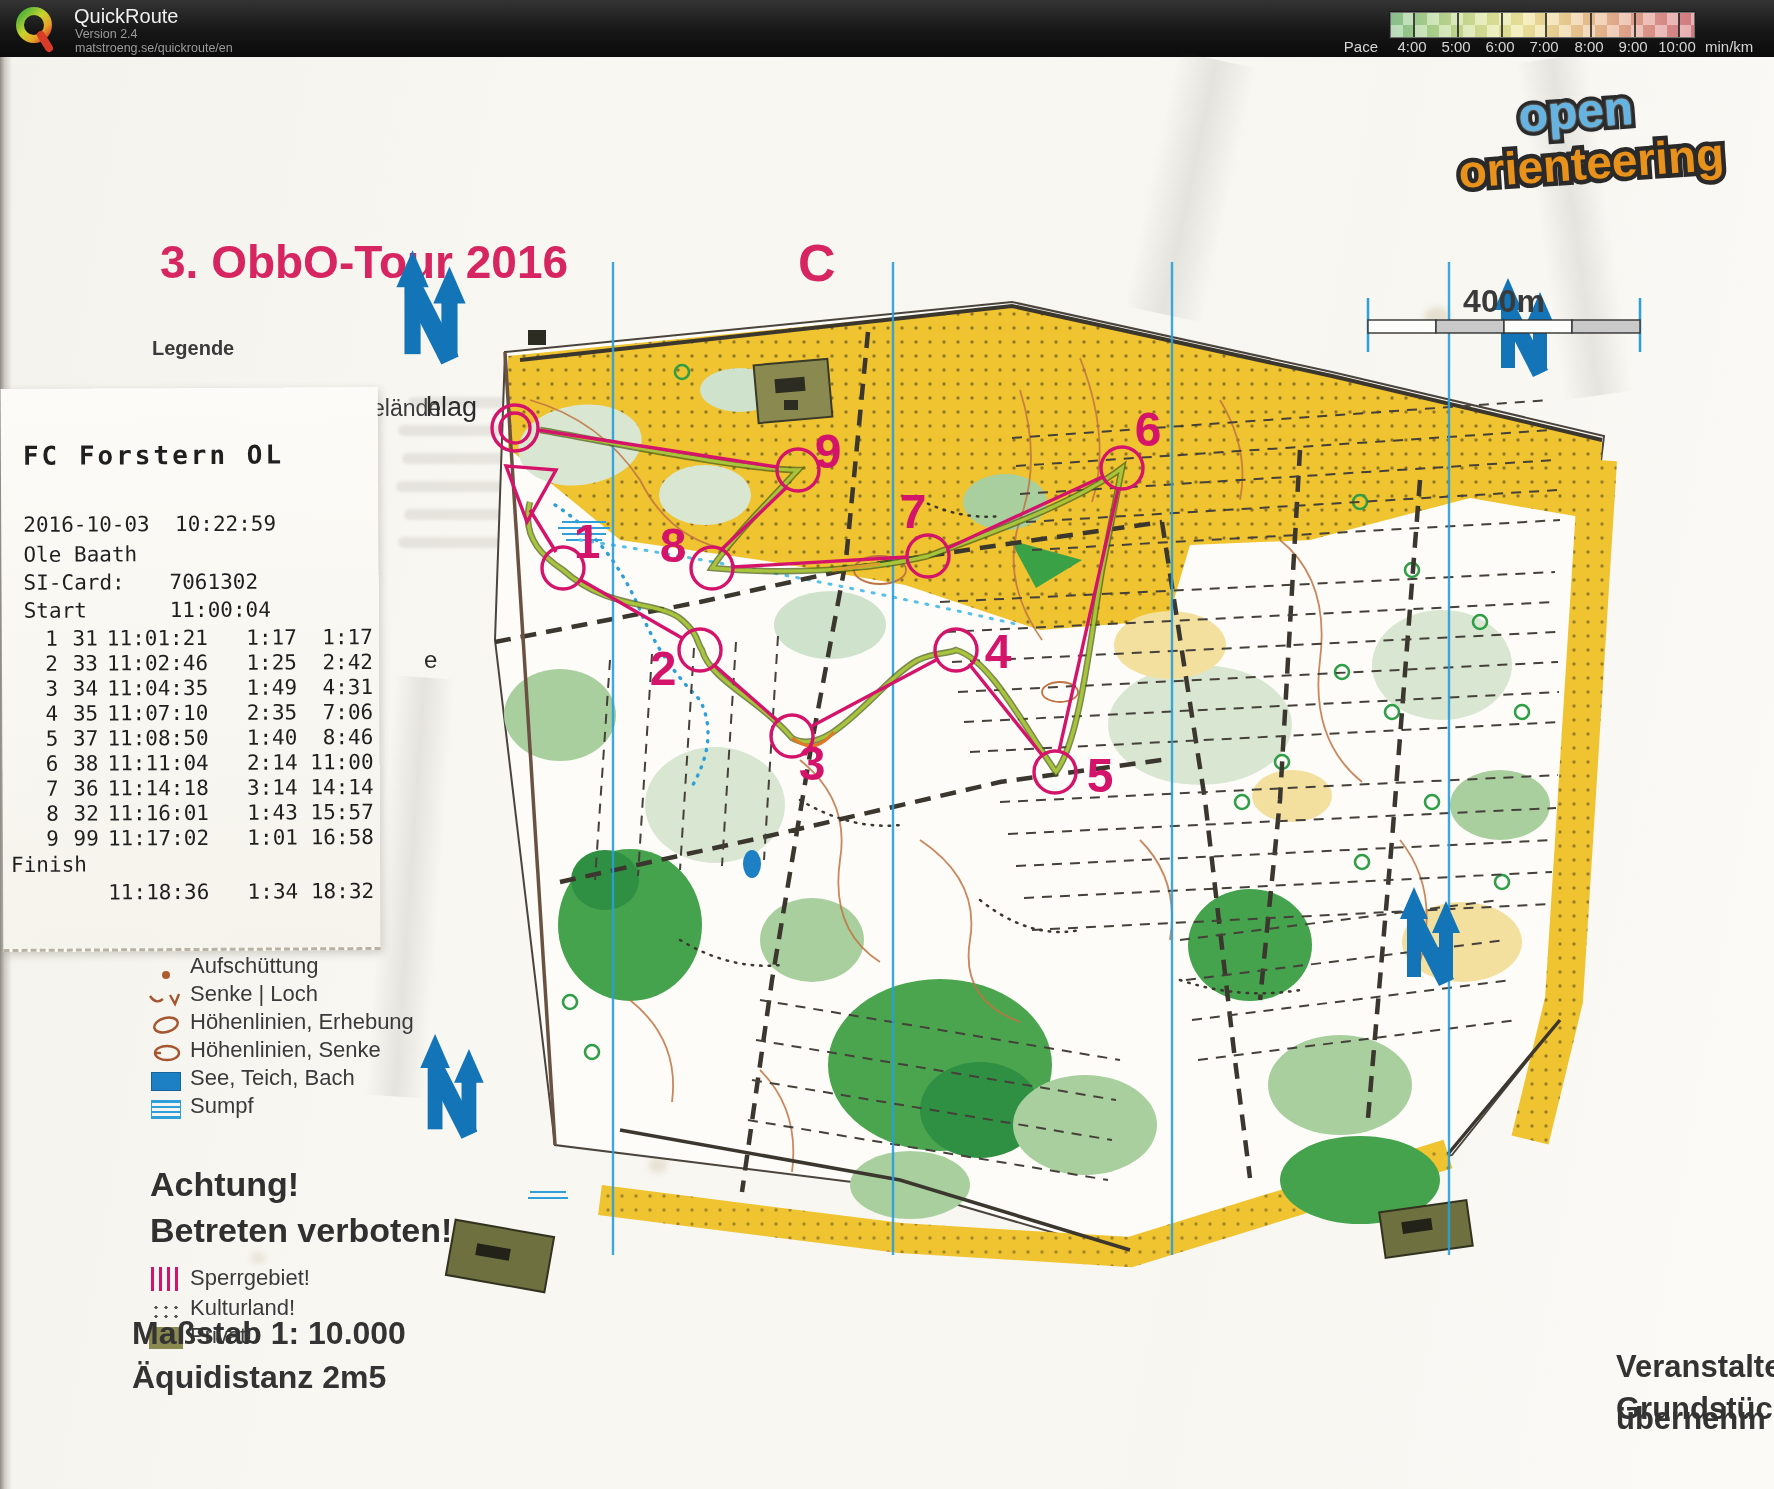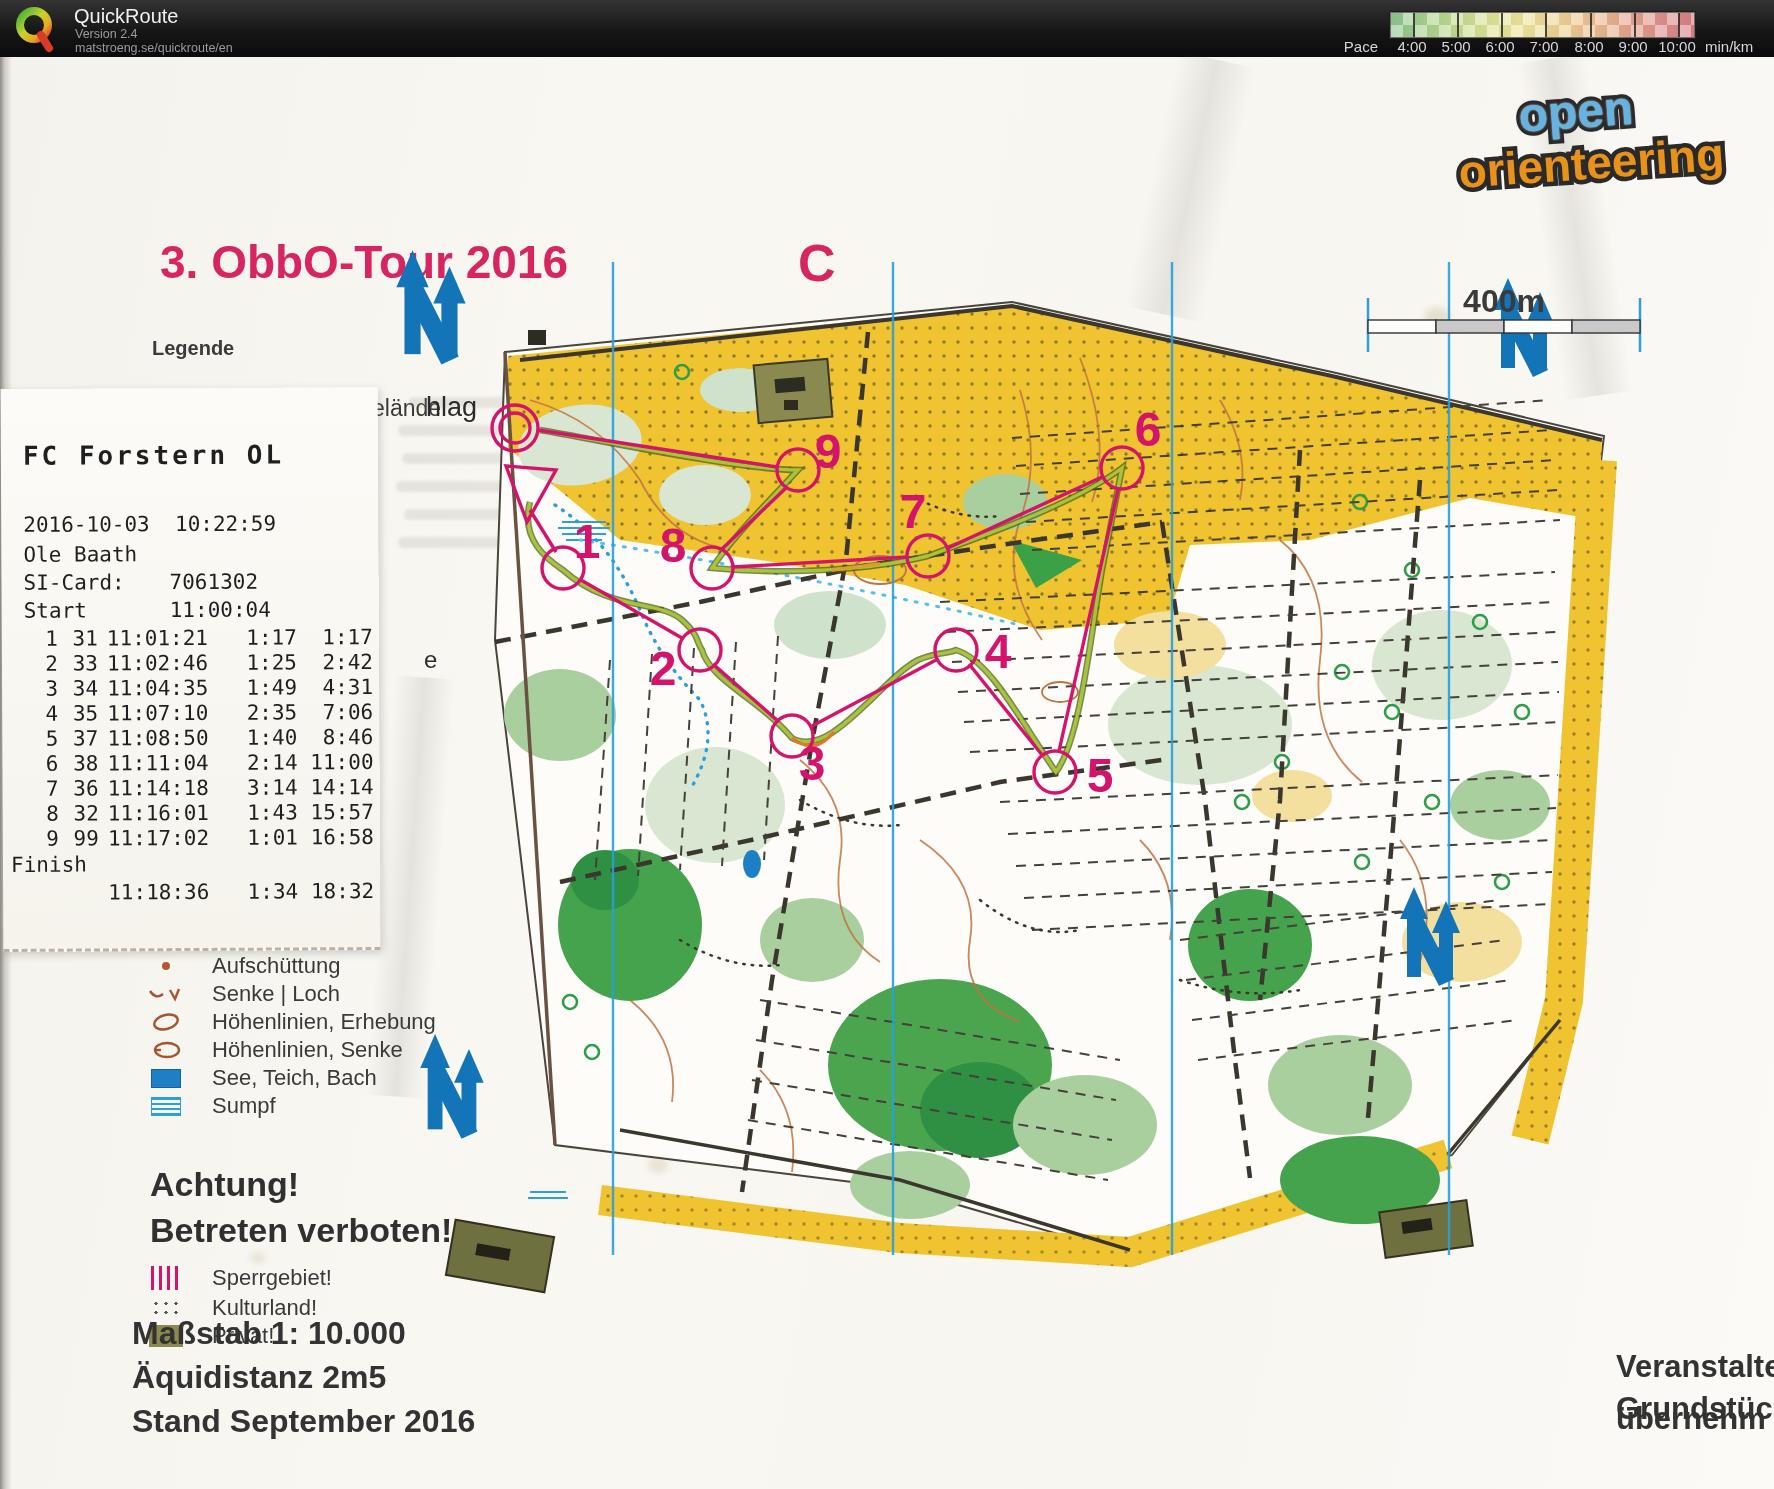--- a/index.html
+++ b/index.html
@@ -47,21 +47,21 @@
   #receipt .club{position:absolute;left:22px;top:52px;font-size:26px;letter-spacing:3px;font-weight:bold;}
   .rc-line{position:absolute;left:22px;font-size:21px;white-space:pre;}
   .rc-row{position:absolute;left:22px;display:flex;font-size:21px;}
   .c-n{width:34px;text-align:right;}
   .c-code{width:40px;text-align:right;}
   .c-time{width:126px;margin-left:9px;}
   .c-split{width:64px;text-align:right;}
   .c-total{width:76px;text-align:right;}
   .ghostline{position:absolute;height:11px;background:#8d8778;opacity:.16;border-radius:6px;filter:blur(1.5px);}
   
-  .leg-item{position:absolute;display:flex;align-items:center;gap:28px;font-size:22px;color:#3a3a3a;}
+  .leg-item{position:absolute;display:flex;align-items:flex-end;gap:6px;font-size:22px;color:#3a3a3a;}
   .leg-sym{width:36px;display:flex;justify-content:center;align-items:center;}
   .dot-auf{width:8px;height:8px;border-radius:50%;background:#b05a30;}
   .sw-see{width:28px;height:17px;background:#1d7fc4;border:1px solid #15639c;}
   .sw-sumpf{width:28px;height:17px;border:1px solid #2e9fd8;
             background:repeating-linear-gradient(180deg,#2e9fd8 0 2px,rgba(255,255,255,0) 2px 5px);}
   .achtung1{position:absolute;left:150px;top:1108px;font-size:34px;font-weight:bold;color:#303030;}
   .achtung2{position:absolute;left:150px;top:1154px;font-size:34px;font-weight:bold;color:#303030;}
   .sw-sperr{width:30px;height:24px;background:repeating-linear-gradient(90deg,#d4146a 0 3px,rgba(0,0,0,0) 3px 8px);}
   .sw-kultur{width:30px;height:18px;background-image:radial-gradient(#5a5a5a 1.6px,rgba(0,0,0,0) 1.8px);
              background-size:10px 9px;}
@@ -218,21 +218,20 @@
     </div>
     <div class="leg-item" style="left:148px;top:1266px;">
       <span class="leg-sym">
           <span class="sw-privat"></span>
         </span>
       <span>Privat!</span>
     </div>
 
     <div class="info-line" style="top:1258px;">Maßstab 1: 10.000</div>
     <div class="info-line" style="top:1302px;">Äquidistanz 2m5</div>
-    <div class="info-line" style="top:1346px;">Stand September 2016</div>
 
     <div class="org-line" style="top:1292px;">Veranstalte</div>
     <div class="org-line" style="top:1334px;">Grundstüc</div>
     <div class="org-line" style="top:1344px;">übernehm</div>
   </div>
 
   <svg id="mapsvg" width="1394" height="1100" viewBox="0 0 1394 1100">
     <defs>
       <pattern id="dotp" width="14" height="14" patternUnits="userSpaceOnUse">
         <circle cx="4" cy="4" r="1.7" fill="#2d2a22"></circle>

